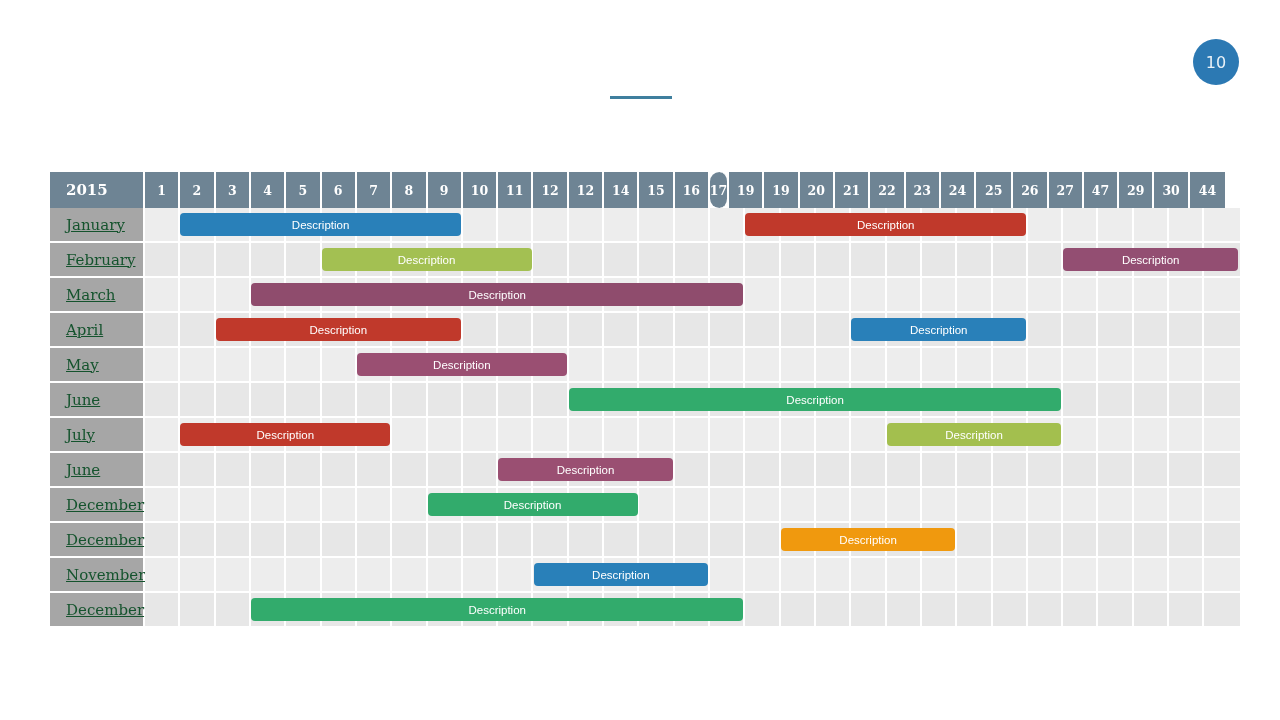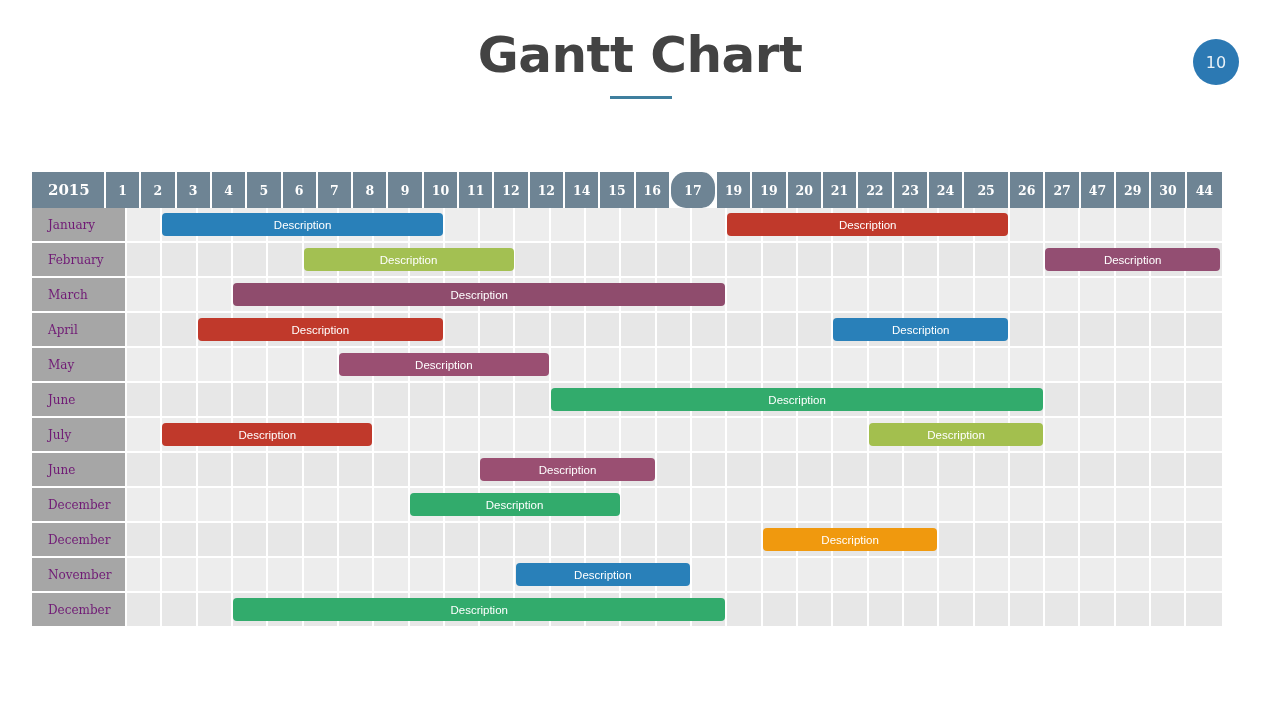--- a/index.html
+++ b/index.html
@@ -56,21 +56,21 @@
     font-family: "DejaVu Sans", sans-serif;
     font-size: 16px;
     display: flex;
     align-items: center;
     justify-content: center;
   }
 
   
   #gantt-table {
     position: absolute;
-    left: 32px;
+    left: 50px;
     top: 172px;
     width: 1190px;
   }
   .gantt-row {
     display: flex;
     width: 1190px;
     position: relative;
   }
 
   
@@ -102,29 +102,30 @@
   .hdr-day:last-child { border-right: none; }
 
   
   .body-row {
     height: 35px;
   }
   .month-cell {
     width: 95px;
     height: 35px;
     background: #a6a6a6;
-    color: #701a75;
+    color: #14532d;
     font-family: "DejaVu Serif", serif;
-    font-size: 12px;
+    font-size: 15px;
     display: flex;
     align-items: center;
     padding-left: 16px;
     box-sizing: border-box;
     border-right: 2px solid #ffffff;
     border-bottom: 2px solid #ffffff;
+    text-decoration: underline;
   }
   .track {
     position: relative;
     width: 1095px;
     height: 35px;
     box-sizing: border-box;
     border-bottom: 2px solid #ffffff;
   }
   .track.odd  { background: #ededed; }
   .track.even { background: #e7e7e7; }
@@ -155,21 +156,20 @@
     align-items: center;
     justify-content: center;
     white-space: nowrap;
     box-sizing: border-box;
   }
 </style>
 </head>
 <body>
 
 <div id="slide-header">
-  <div id="page-title">Gantt Chart</div>
   <div id="title-underline"></div>
   <div id="slide-number-badge">10</div>
 </div>
 
 <div id="gantt-table">
   <div class="gantt-row" id="gantt-header-row">
     <div class="hdr-cell" id="hdr-year">2015</div>
     <div id="hdr-days" style="display:flex;">
         <div class="hdr-cell hdr-day" style="width: 35.3226px;">1</div>
         <div class="hdr-cell hdr-day" style="width: 35.3226px;">2</div>
@@ -180,29 +180,29 @@
         <div class="hdr-cell hdr-day" style="width: 35.3226px;">7</div>
         <div class="hdr-cell hdr-day" style="width: 35.3226px;">8</div>
         <div class="hdr-cell hdr-day" style="width: 35.3226px;">9</div>
         <div class="hdr-cell hdr-day" style="width: 35.3226px;">10</div>
         <div class="hdr-cell hdr-day" style="width: 35.3226px;">11</div>
         <div class="hdr-cell hdr-day" style="width: 35.3226px;">12</div>
         <div class="hdr-cell hdr-day" style="width: 35.3226px;">12</div>
         <div class="hdr-cell hdr-day" style="width: 35.3226px;">14</div>
         <div class="hdr-cell hdr-day" style="width: 35.3226px;">15</div>
         <div class="hdr-cell hdr-day" style="width: 35.3226px;">16</div>
-        <div class="hdr-cell hdr-day" style="width: 46px; border-radius: 15px;">17</div>
+        <div class="hdr-cell hdr-day" style="width: 19px; border-radius: 15px;">17</div>
         <div class="hdr-cell hdr-day" style="width: 35.3226px;">19</div>
         <div class="hdr-cell hdr-day" style="width: 35.3226px;">19</div>
         <div class="hdr-cell hdr-day" style="width: 35.3226px;">20</div>
         <div class="hdr-cell hdr-day" style="width: 35.3226px;">21</div>
         <div class="hdr-cell hdr-day" style="width: 35.3226px;">22</div>
         <div class="hdr-cell hdr-day" style="width: 35.3226px;">23</div>
         <div class="hdr-cell hdr-day" style="width: 35.3226px;">24</div>
-        <div class="hdr-cell hdr-day" style="width: 46px;">25</div>
+        <div class="hdr-cell hdr-day" style="width: 37px;">25</div>
         <div class="hdr-cell hdr-day" style="width: 35.3226px;">26</div>
         <div class="hdr-cell hdr-day" style="width: 35.3226px;">27</div>
         <div class="hdr-cell hdr-day" style="width: 35.3226px;">47</div>
         <div class="hdr-cell hdr-day" style="width: 35.3226px;">29</div>
         <div class="hdr-cell hdr-day" style="width: 35.3226px;">30</div>
         <div class="hdr-cell hdr-day" style="width: 35.3226px;">44</div>
       </div>
   </div>
   <div id="gantt-body">
       <div class="gantt-row body-row">

